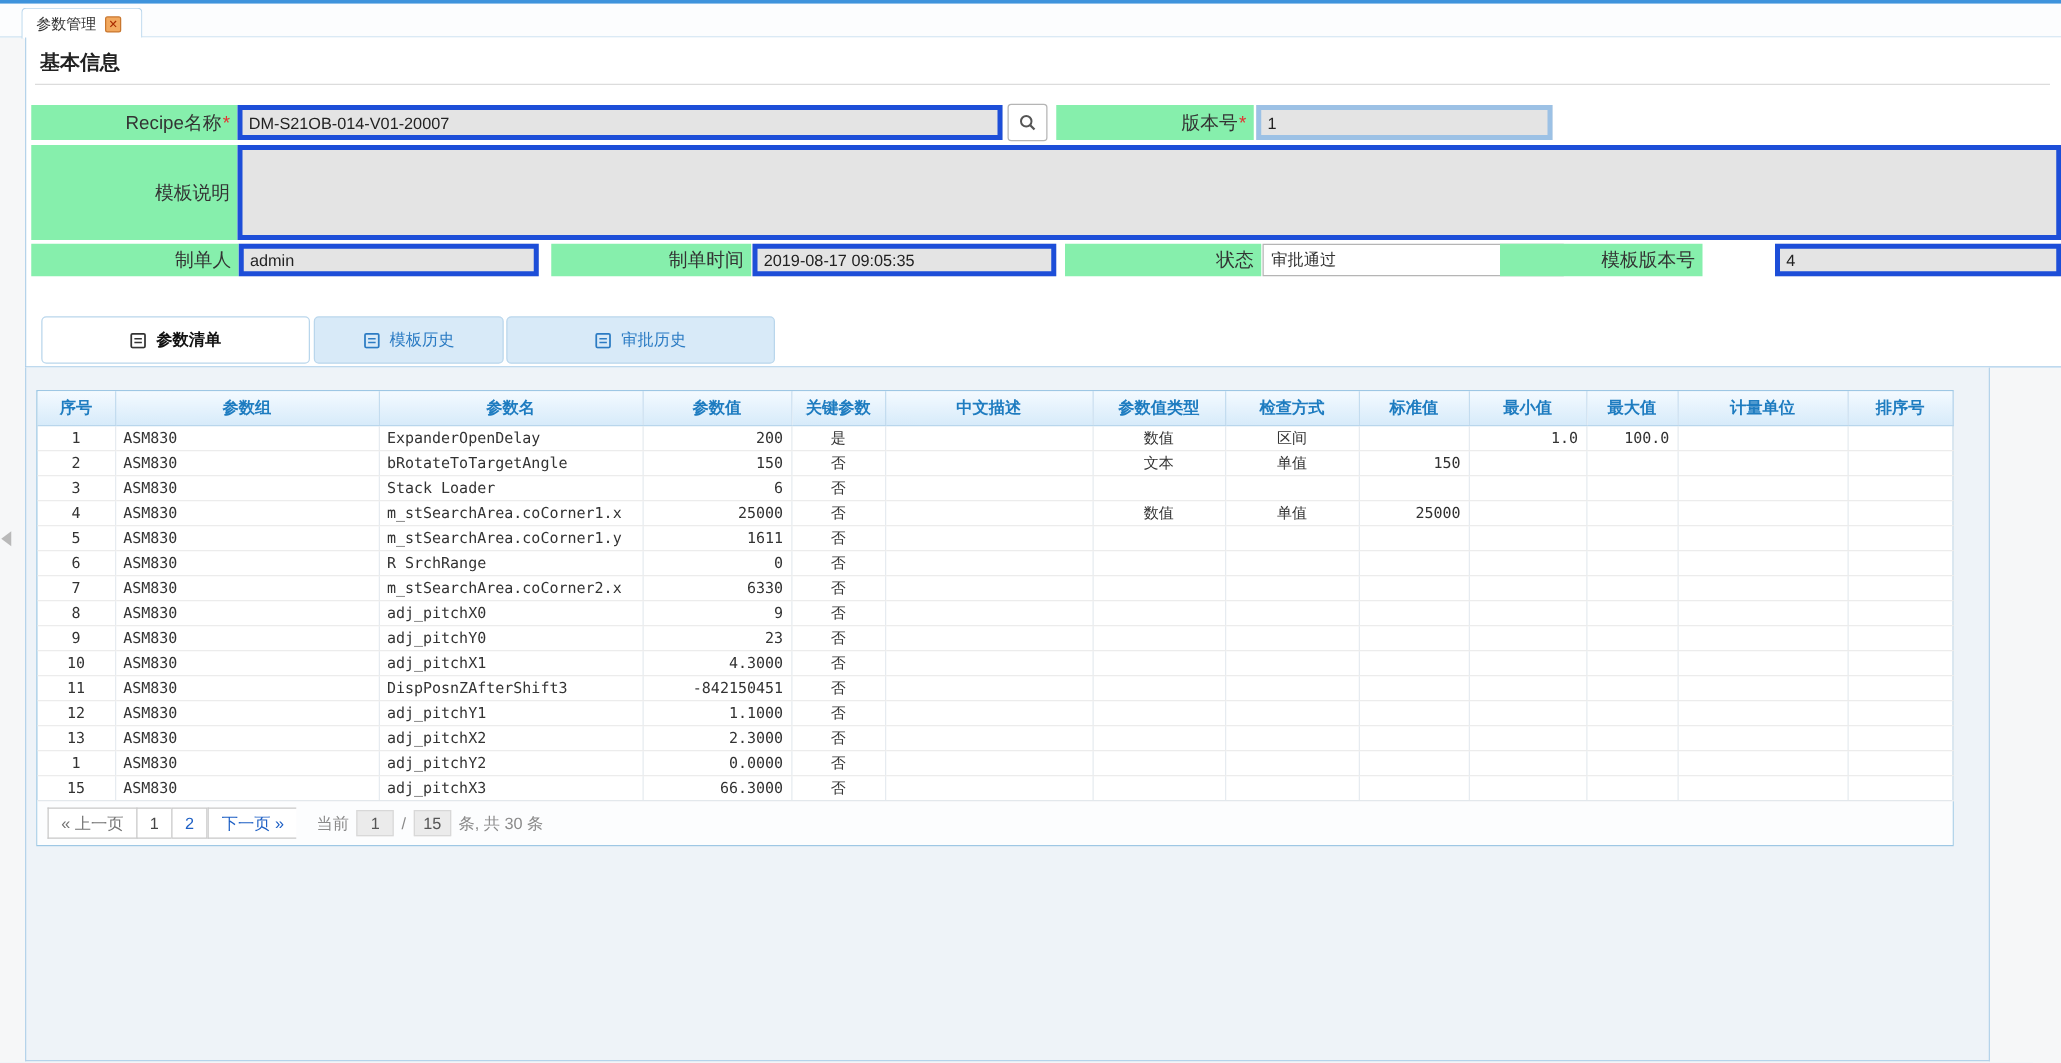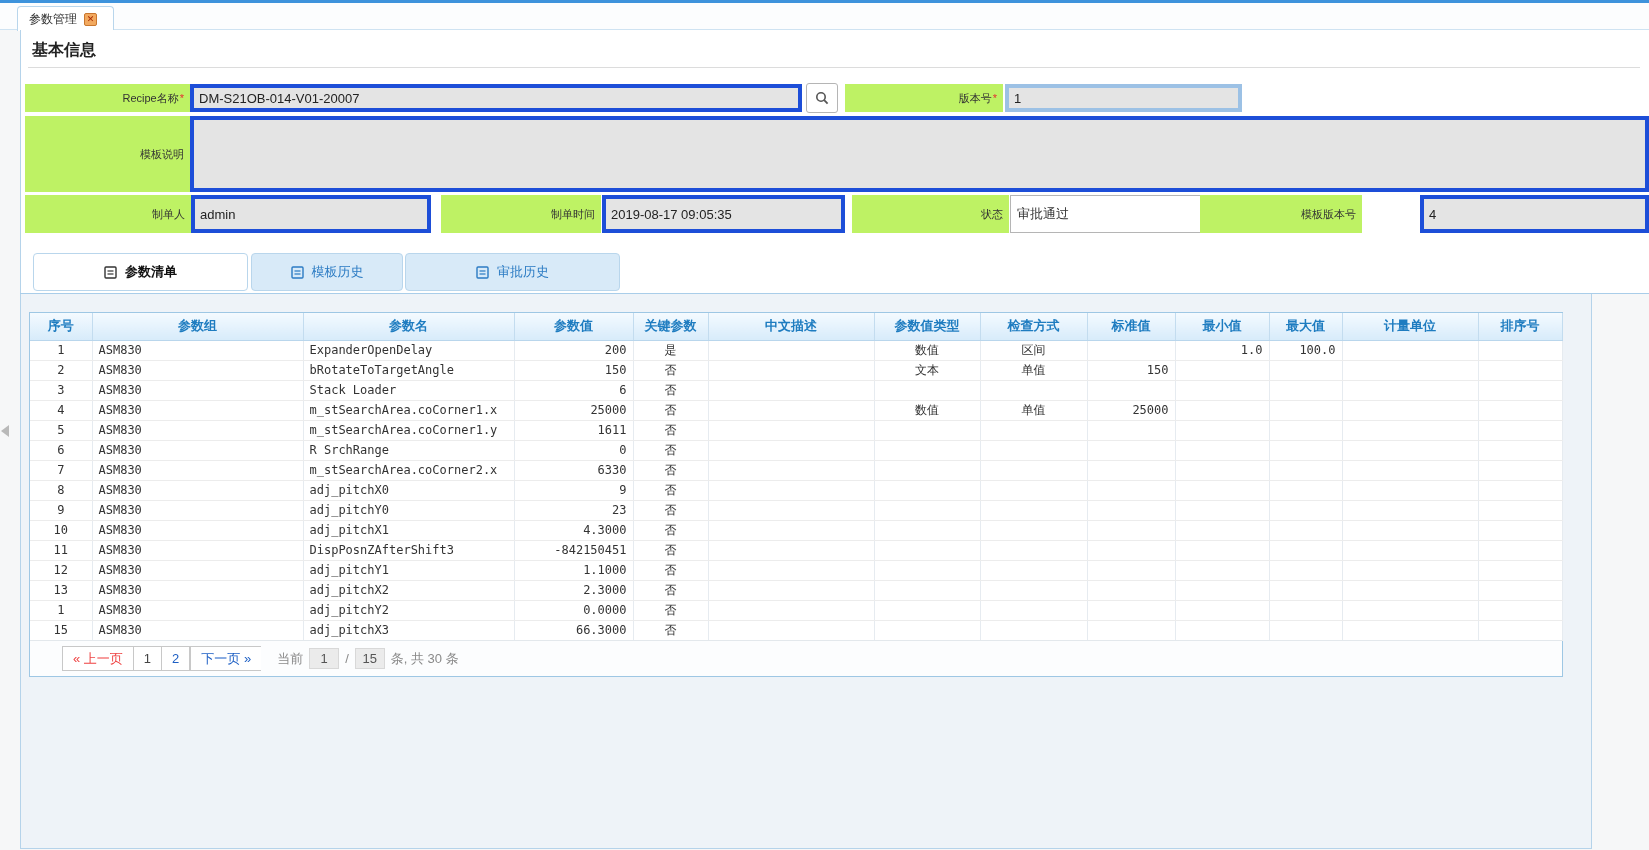--- a/index.html
+++ b/index.html
@@ -19,35 +19,35 @@
   
   .form-section { position:absolute; left:20px; top:30px; width:1629px; height:264px; background:#ffffff; border-left:1px solid #b5d3ea; }
   .lower-section { position:absolute; left:20px; top:294px; width:1572px; height:555px; background:#eef3f8;
     border-left:1px solid #b5d3ea; border-right:1px solid #b5d3ea; border-bottom:1px solid #b5d3ea; }
   .section-split { position:absolute; left:20px; top:293px; width:1629px; height:1px; background:#a9cde9; }
 
   .section-title { position:absolute; left:32px; top:40px; font-size:16px; font-weight:bold; color:#222; }
   .title-rule { position:absolute; left:28px; top:67px; width:1612px; height:1px; background:#dcdcdc; }
 
   
-  .lbl { position:absolute; background:#bef264; display:flex; align-items:center; justify-content:flex-end;
-    padding-right:6px; color:#333; font-size:11px; }
+  .lbl { position:absolute; background:#86efac; display:flex; align-items:center; justify-content:flex-end;
+    padding-right:6px; color:#333; font-size:15px; }
   .req { color:#e53030; margin-left:1px; }
   .inp { position:absolute; background:#e4e4e4; border:4px solid #1d4ed8; display:flex; align-items:center;
     padding:0 5px; font-size:13px; color:#222; overflow:hidden; white-space:nowrap; }
   .inp.blue-border { border-color:#9cc1e5; }
   .sel { position:absolute; background:#fff; border:1px solid #b5b5b5; display:flex; align-items:center;
     justify-content:space-between; padding:0 7px 0 6px; font-size:13px; color:#333; }
   .sel .arrow { color:#8a8a8a; font-size:9px; }
   .search-btn { position:absolute; left:806px; top:83px; width:32px; height:30px; background:#fff;
     border:1px solid #b5b5b5; border-radius:3px; display:flex; align-items:center; justify-content:center; cursor:pointer; }
 
   
   .r1 { top:84px; height:28px; }
-  .r3 { top:195px; height:38px; }
+  .r3 { top:195px; height:26px; }
 
   
   .subtab { position:absolute; top:253px; height:38px; border:1px solid #b9d6ec; border-radius:4px;
     display:flex; align-items:center; justify-content:center; gap:8px; font-size:13px; cursor:pointer;
     background:#d8eaf8; color:#2b7bc3; }
   .subtab.active { background:#ffffff; color:#111; font-weight:bold; }
 
   
   .grid { position:absolute; left:8px; top:18px; width:1534px; height:365px; background:#fff; border:1px solid #9ec7e4; }
   table.dg { border-collapse:collapse; table-layout:fixed; width:1532px; }
@@ -56,21 +56,21 @@
   table.dg td { height:20px; font-family:"DejaVu Sans Mono","Liberation Mono",monospace; font-size:12px; color:#333;
     border-right:1px solid #e6ebf0; border-bottom:1px solid #ececec; padding:0 6px; overflow:hidden; white-space:nowrap; }
   .al-c { text-align:center; } .al-l { text-align:left; } .al-r { text-align:right; }
 
   
   .pager { position:absolute; left:0; bottom:0; width:100%; height:36px; background:#fcfdfe; border-top:1px solid #e3e8ec;
     display:flex; align-items:center; padding-left:8px; font-size:13px; color:#8a8a8a; }
   .pbtn { height:25px; display:flex; align-items:center; justify-content:center; background:#fff;
     border:1px solid #c8c8c8; border-right:none; padding:0 10px; cursor:pointer; color:#444; }
   .pbtn:last-of-type { border-right:1px solid #c8c8c8; }
-  .pbtn.disabled { color:#ef4444; cursor:default;margin-left:24px; }
+  .pbtn.disabled { color:#737373; cursor:default; }
   .pbtn.link { color:#1d5fc4; }
   .pcurrent { display:flex; align-items:center; gap:6px; margin-left:16px; }
   .pbox { width:30px; height:21px; background:#ebebeb; border:1px solid #d8d8d8; display:flex;
     align-items:center; justify-content:center; color:#555; }
 
   
   .collapse-handle { position:absolute; left:1px; top:425px; width:0; height:0; cursor:pointer;
     border-top:6px solid transparent; border-bottom:6px solid transparent; border-right:8px solid #b9b9b9; }
 
   svg { display:block; }

